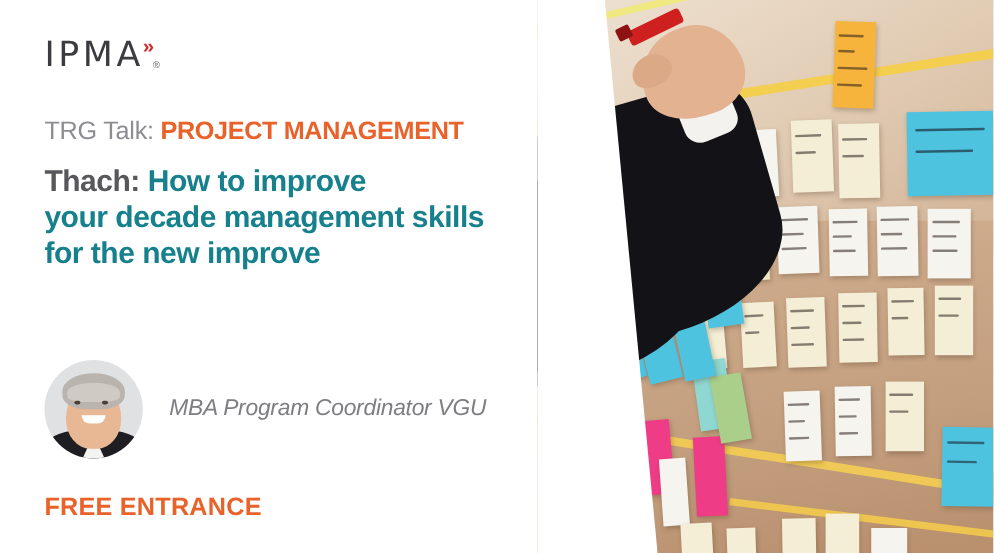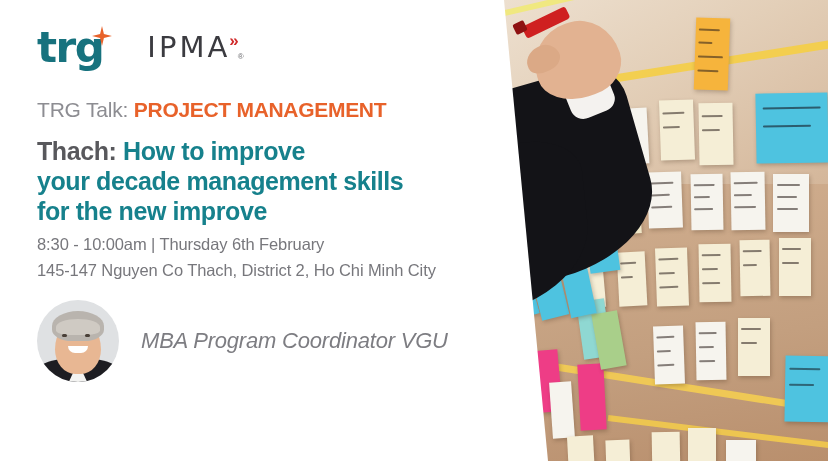--- a/index.html
+++ b/index.html
@@ -274,21 +274,21 @@
     clip-path:polygon(50% 0, 100% 100%, 0 100%);
   }
   .sp-name {
     font-size:19px;
     font-weight:700;
     color:#16818c;
     letter-spacing:-.2px;
     margin-bottom:2px;
   }
   .sp-role {
-    font-size:22px;
+    font-size:19px;
     font-style:italic;
     color:#7d7d82;
     letter-spacing:-.2px;
   }
 
   .free {
     position:absolute;
     left:37px; top:411px;
     font-size:21px;
     font-weight:700;
@@ -431,26 +431,20 @@
 
     </div>
 
     <div class="wedge"></div>
   </div>
 
   <div class="left">
 
     <div class="logos">
 
-      <div class="trg-logo">
-        <div class="trg-text">trg</div>
-        <svg class="trg-star" viewBox="0 0 24 24">
-          <path d="M12 0 L14.3 9.7 L24 12 L14.3 14.3 L12 24 L9.7 14.3 L0 12 L9.7 9.7 Z" fill="#e8622a"></path>
-        </svg>
-      </div>
 
       <div class="ipma-logo">
         <span class="ipma-text">IPMA</span>
         <span class="ipma-chev">»</span>
         <span class="ipma-reg">®</span>
       </div>
 
     </div>
 
     <div class="talk-line">
@@ -458,35 +452,32 @@
       <b>PROJECT MANAGEMENT</b>
     </div>
 
     <div class="topic">
       <span class="grey">Thach:</span>
       <span>How to improve</span><br>
       <span>your decade management skills</span><br>
       <span>for the new improve</span>
     </div>
 
-    <div class="meta">
-      <div>8:30 - 10:00am | Thursday 6th February</div>
-      <div>145-147 Nguyen Co Thach, District 2, Ho Chi Minh City</div>
-    </div>
 
     <div class="speaker">
       <div class="avatar">
         <div class="av-suit"></div>
         <div class="av-shirt"></div>
         <div class="av-head"></div>
         <div class="av-hair"></div>
         <div class="av-eye l"></div>
         <div class="av-eye r"></div>
         <div class="av-smile"></div>
       </div>
       <div>
         <div class="sp-role">MBA Program Coordinator VGU</div>
       </div>
     </div>
 
+    <div class="free">FREE ENTRANCE</div>
 
   </div>
 </div>
 
 </body></html>

